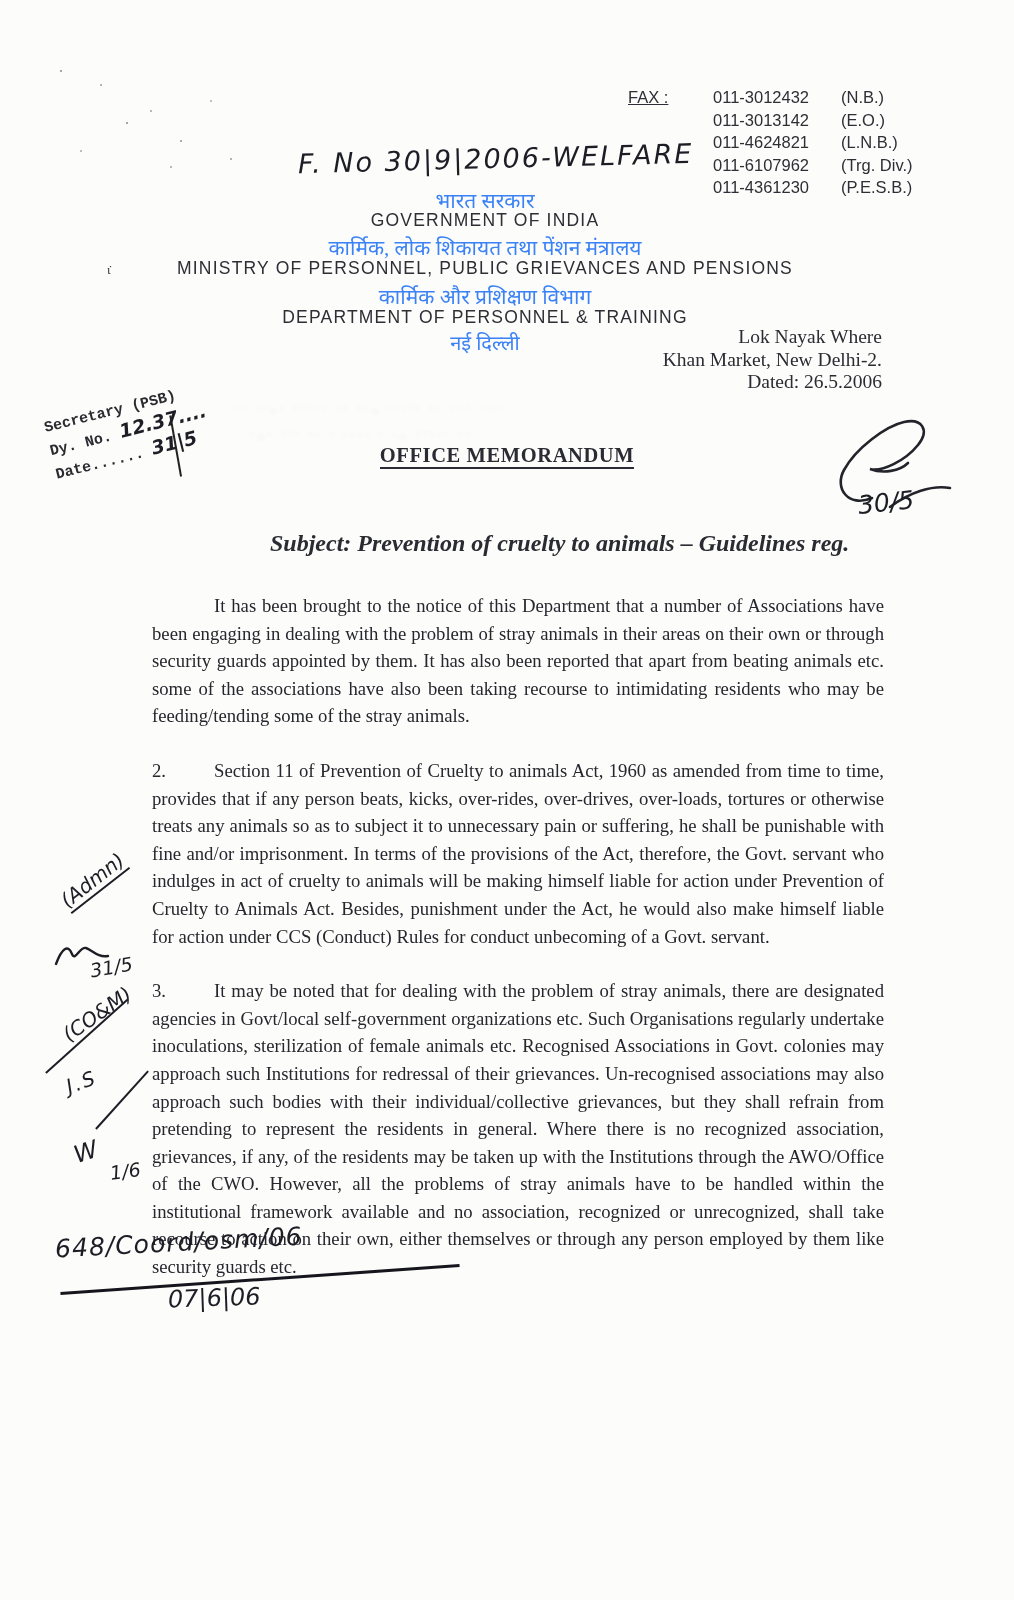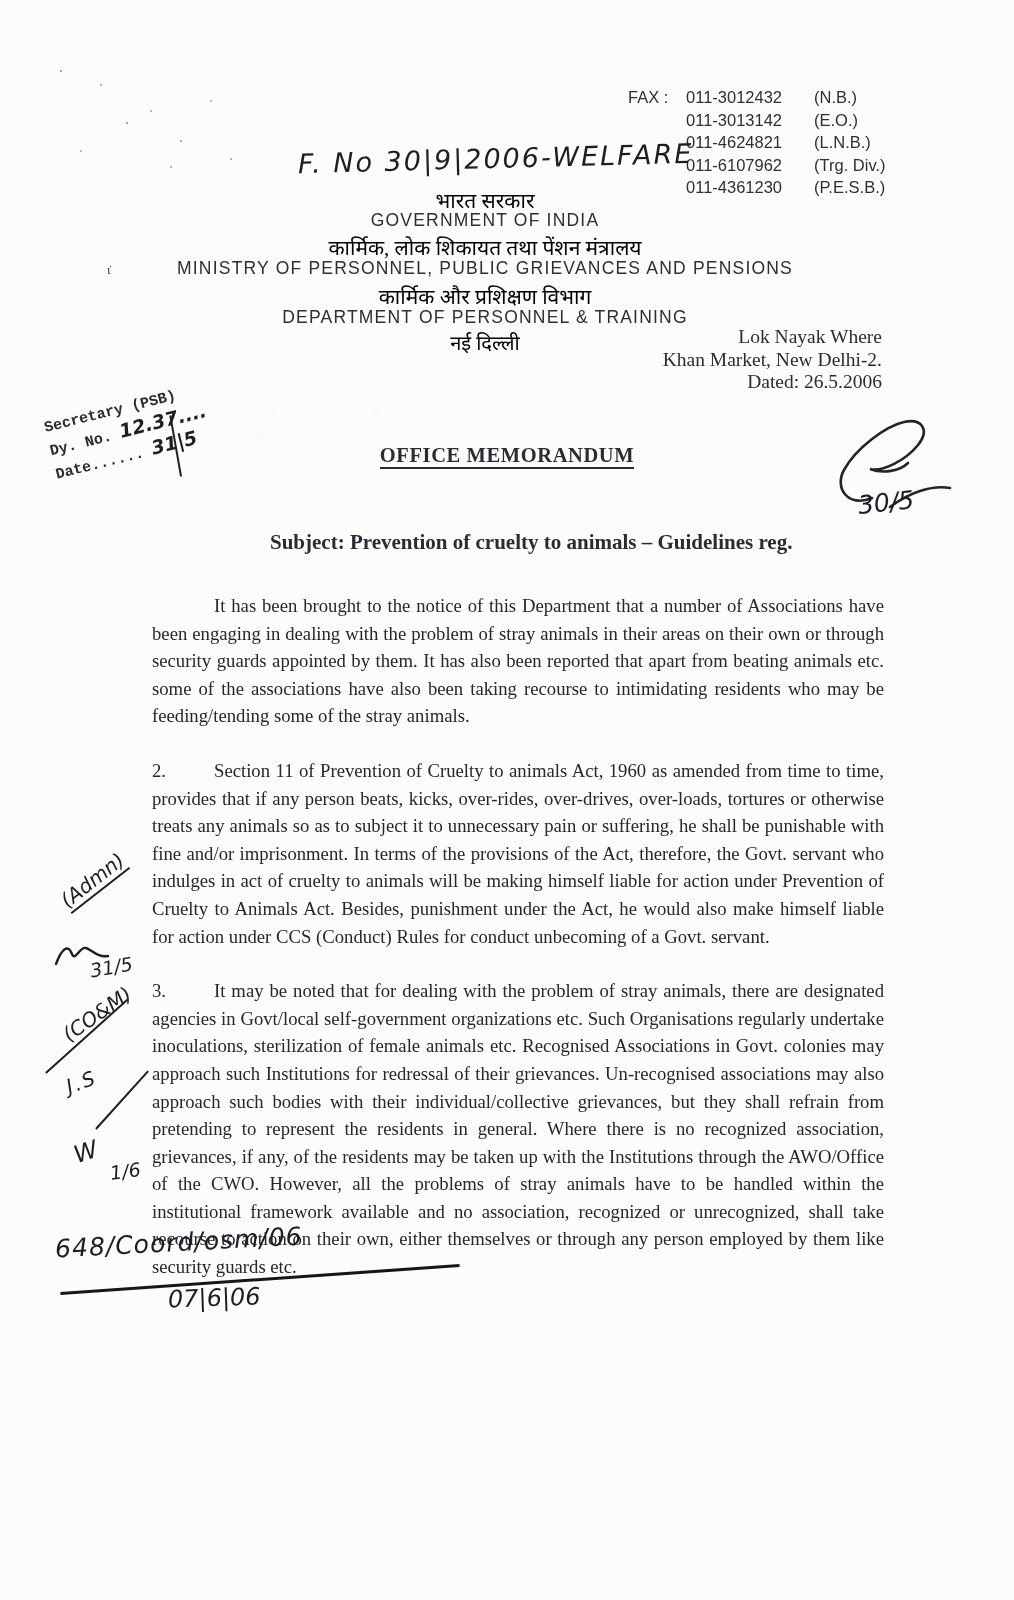--- a/index.html
+++ b/index.html
@@ -13,47 +13,47 @@
     color:#2b2b33;
   }
   .sans{font-family:"Liberation Sans", sans-serif;}
   .serif{font-family:"Liberation Serif", serif;}
   .hand{font-family:"DejaVu Sans", sans-serif;font-style:italic;color:#1d1d26;}
   .abs{position:absolute;}
 
   
   .fax{position:absolute;left:628px;top:86px;font-size:16.5px;line-height:22.5px;color:#2e2e36;}
   .fax-row{display:flex;}
-  .fax-label{width:58px;}
-  .fax-num{width:128px;}
+  .fax-label{width:58px;text-decoration:underline;}
+  .fax-num{width:128px;margin-left:27px;}
 
   
   .fileno{position:absolute;left:298px;top:143px;font-size:27px;letter-spacing:2px;
           transform:rotate(-1.5deg);white-space:nowrap;}
 
   
   .lh{position:absolute;left:90px;width:790px;text-align:center;white-space:nowrap;}
-  .hindi{font-size:21px;color:#000000;}
+  .hindi{font-size:21px;color:#3b82f6;}
   .eng{font-size:17.5px;letter-spacing:1.2px;color:#2e2e36;}
 
   
   .addr{position:absolute;right:132px;top:326px;text-align:right;font-size:19.5px;line-height:22.5px;}
 
   
   .stamp{position:absolute;left:48px;top:398px;transform:rotate(-14deg);
          font-family:"Liberation Mono", monospace;font-size:15px;line-height:21px;
          color:#2a2a30;font-weight:bold;white-space:nowrap;}
   .stamp .hand{font-size:19px;font-weight:bold;}
   .stamp-slash{position:absolute;left:122px;top:28px;width:2px;height:62px;background:#222;transform:rotate(4deg);}
 
   
   .memo-title{position:absolute;left:0;top:444px;width:1014px;text-align:center;
               font-weight:bold;font-size:20.5px;letter-spacing:.6px;}
   .memo-title span{border-bottom:2.5px solid #2b2b33;padding-bottom:1px;}
-  .subject{position:absolute;left:270px;top:530px;font-weight:bold;font-size:21px;}
+  .subject{position:absolute;left:270px;top:530px;font-weight:bold;font-size:24px;font-style:italic;}
 
   
   .body-text{position:absolute;left:152px;top:592px;width:732px;
              font-size:18.7px;line-height:27.6px;text-align:justify;color:#26262e;}
   .body-text p{margin:0 0 27px 0;}
   .body-text p .indent{display:inline-block;width:62px;}
   .pnum{display:inline-block;width:62px;}
 
   
   .mnote{white-space:nowrap;font-size:20px;}

